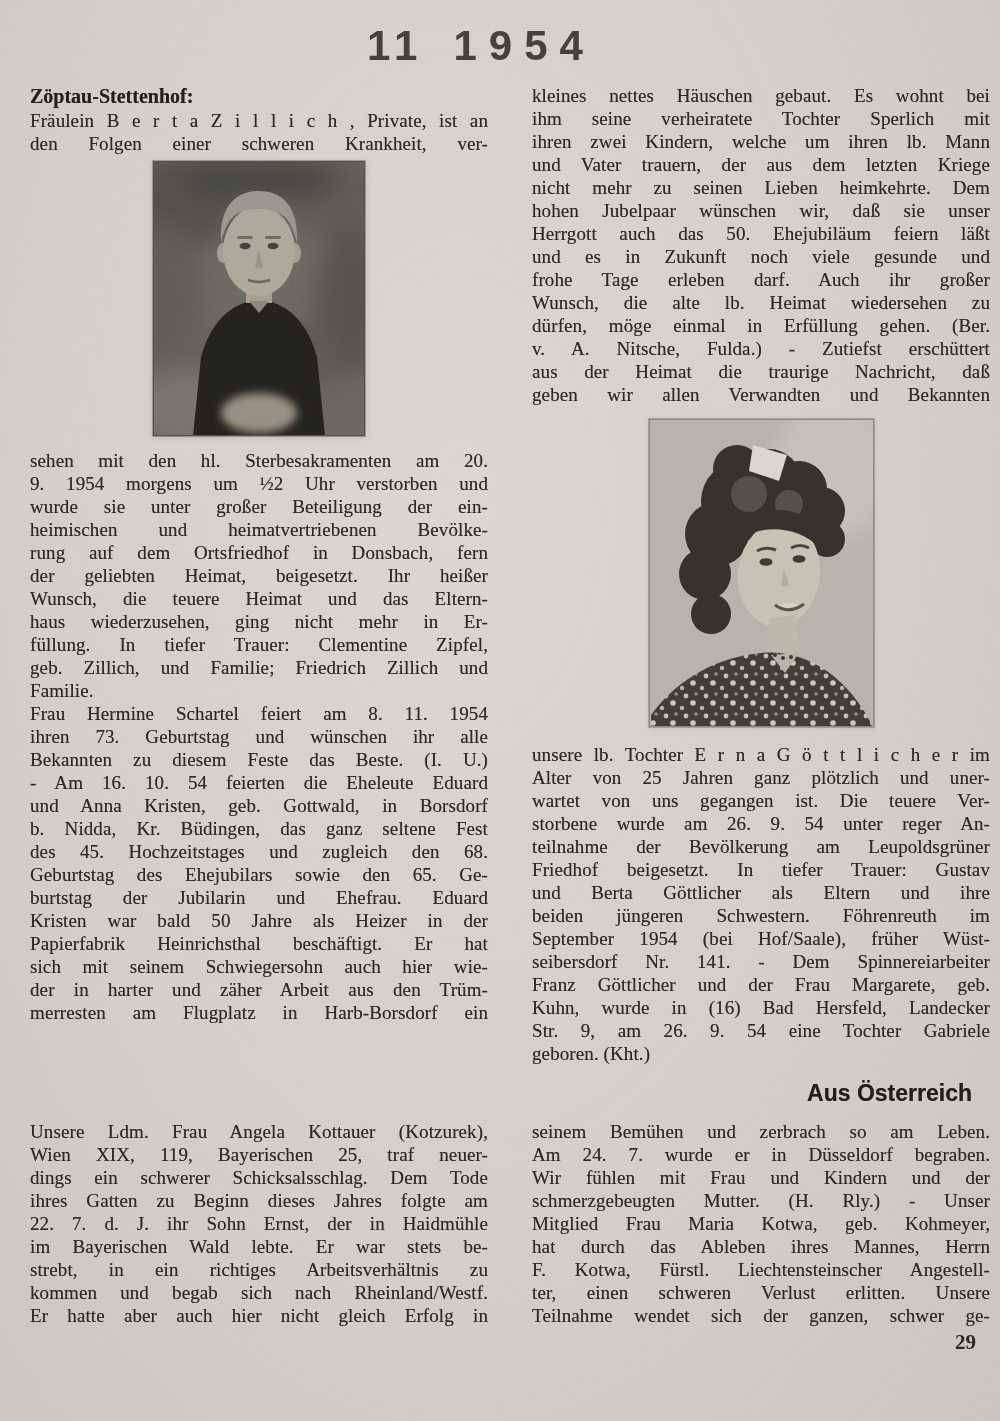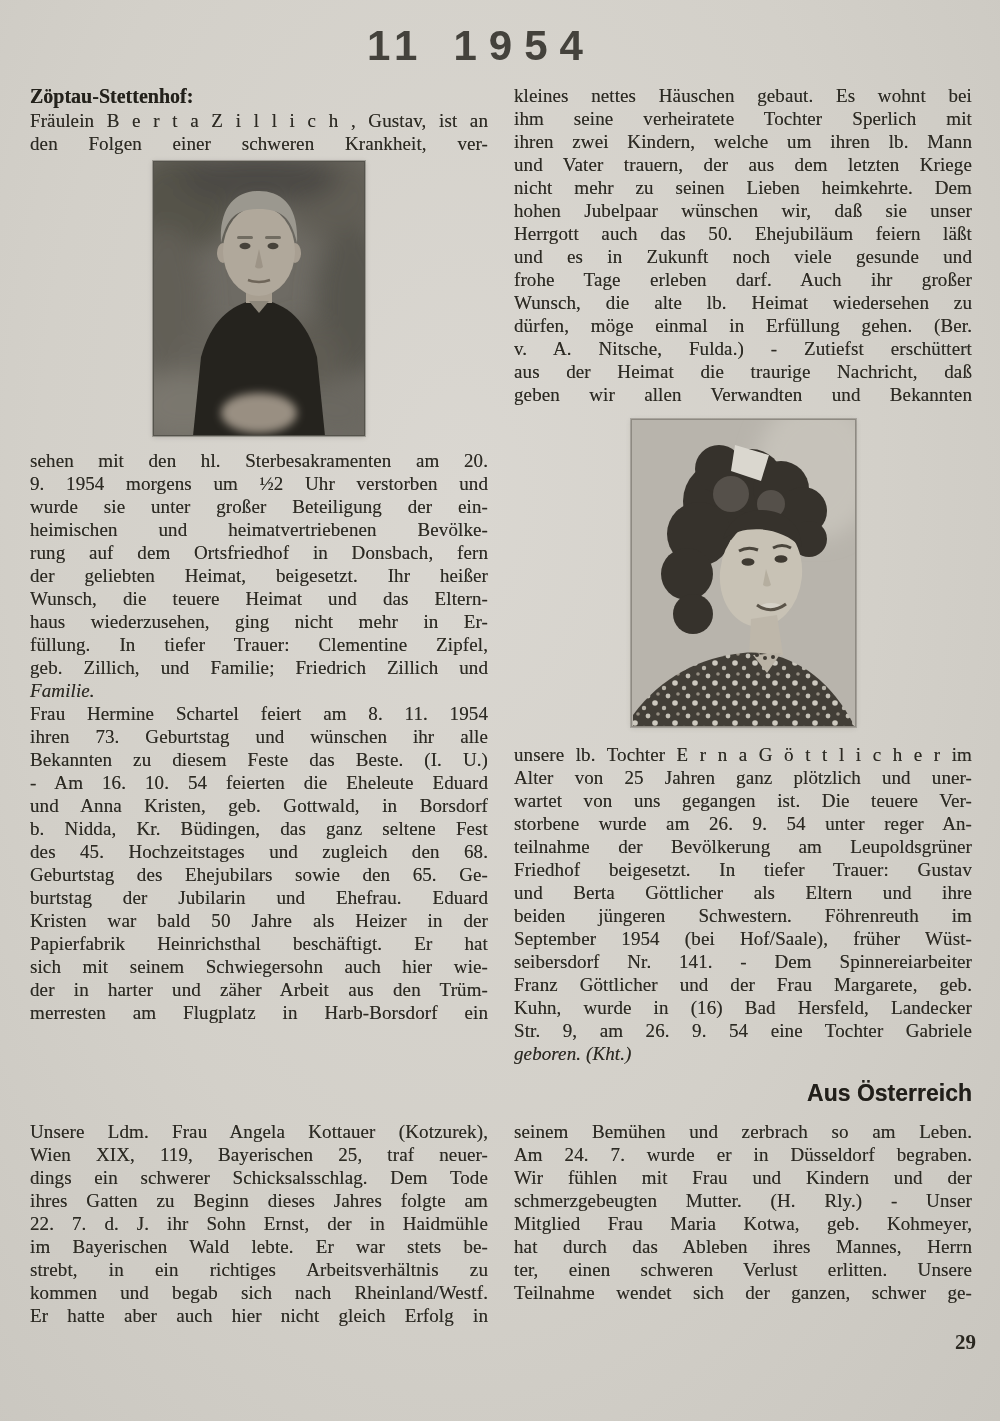--- a/index.html
+++ b/index.html
@@ -17,29 +17,29 @@
   }
   .masthead {
     text-align:center;
     font-family:"Liberation Sans","DejaVu Sans",sans-serif;
     font-weight:700; font-size:42px; line-height:44px;
     color:#44423c; height:60px;
     transform:translateX(-20px);
   }
   .masthead .m { letter-spacing:6px; }
   .masthead .y { letter-spacing:12px; margin-left:30px; }
-  .cols { display:flex; gap:26px;justify-content:space-between; }
+  .cols { display:flex; gap:44px;justify-content:space-between; }
   .col { width:458px; flex:0 0 458px; }
   .lines > div {
     font-size:19px; line-height:23px;
     text-align:justify; text-align-last:justify;
     letter-spacing:0.1px;
     text-shadow:0 0 0.5px rgba(44,42,35,0.55);
   }
-  .lines.endleft > div:last-child { text-align-last:left;font-style:italic; }
+  .lines.endleft > div:last-child { text-align-last:left; }
   h2 {
     font-size:20px; line-height:25px; font-weight:700; color:#23211b;
     text-shadow:0 0 0.5px rgba(35,33,27,0.6);
   }
   .h2b { margin-top:9px; }
   figure.photo { display:block; }
   .photo svg { display:block; width:100%; height:100%; }
   .photo-man {
     width:212px; height:275px; margin:6px auto 13px;
     box-shadow:0 0 0 1px rgba(70,68,60,0.35), 0 1px 5px rgba(70,68,60,0.25);
@@ -66,21 +66,21 @@
 
   <div class="masthead">
     <span class="m">11</span><span class="y">1954</span>
   </div>
 
   <div class="cols">
 
     <div class="col">
       <h2>Zöptau-Stettenhof:</h2>
       <div class="lines">
-          <div>Fräulein B e r t a  Z i l l i c h ,  Gustav, ist an</div>
+          <div>Fräulein B e r t a  Z i l l i c h ,  Private, ist an</div>
           <div>den Folgen einer schweren Krankheit, ver-</div>
         </div>
 
       <figure class="photo photo-man">
         <svg viewBox="0 0 212 275" xmlns="http://www.w3.org/2000/svg">
           <defs>
             <filter id="f1" x="-40%" y="-40%" width="180%" height="180%">
                 <feGaussianBlur stdDeviation="12"></feGaussianBlur>
               </filter>
             <filter id="f2" x="-40%" y="-40%" width="180%" height="180%">
@@ -253,20 +253,21 @@
         </div>
     </div>
     <div class="col">
       <div class="lines">
           <div>seinem Bemühen und zerbrach so am Leben.</div>
           <div>Am 24. 7. wurde er in Düsseldorf begraben.</div>
           <div>Wir fühlen mit Frau und Kindern und der</div>
           <div>schmerzgebeugten Mutter. (H. Rly.) - Unser</div>
           <div>Mitglied Frau Maria Kotwa, geb. Kohmeyer,</div>
           <div>hat durch das Ableben ihres Mannes, Herrn</div>
+          <div>F. Kotwa, Fürstl. Liechtensteinscher Angestell-</div>
           <div>ter, einen schweren Verlust erlitten. Unsere</div>
           <div>Teilnahme wendet sich der ganzen, schwer ge-</div>
         </div>
     </div>
   </div>
 
   <div class="pagenum">29</div>
 
 </div>
 

